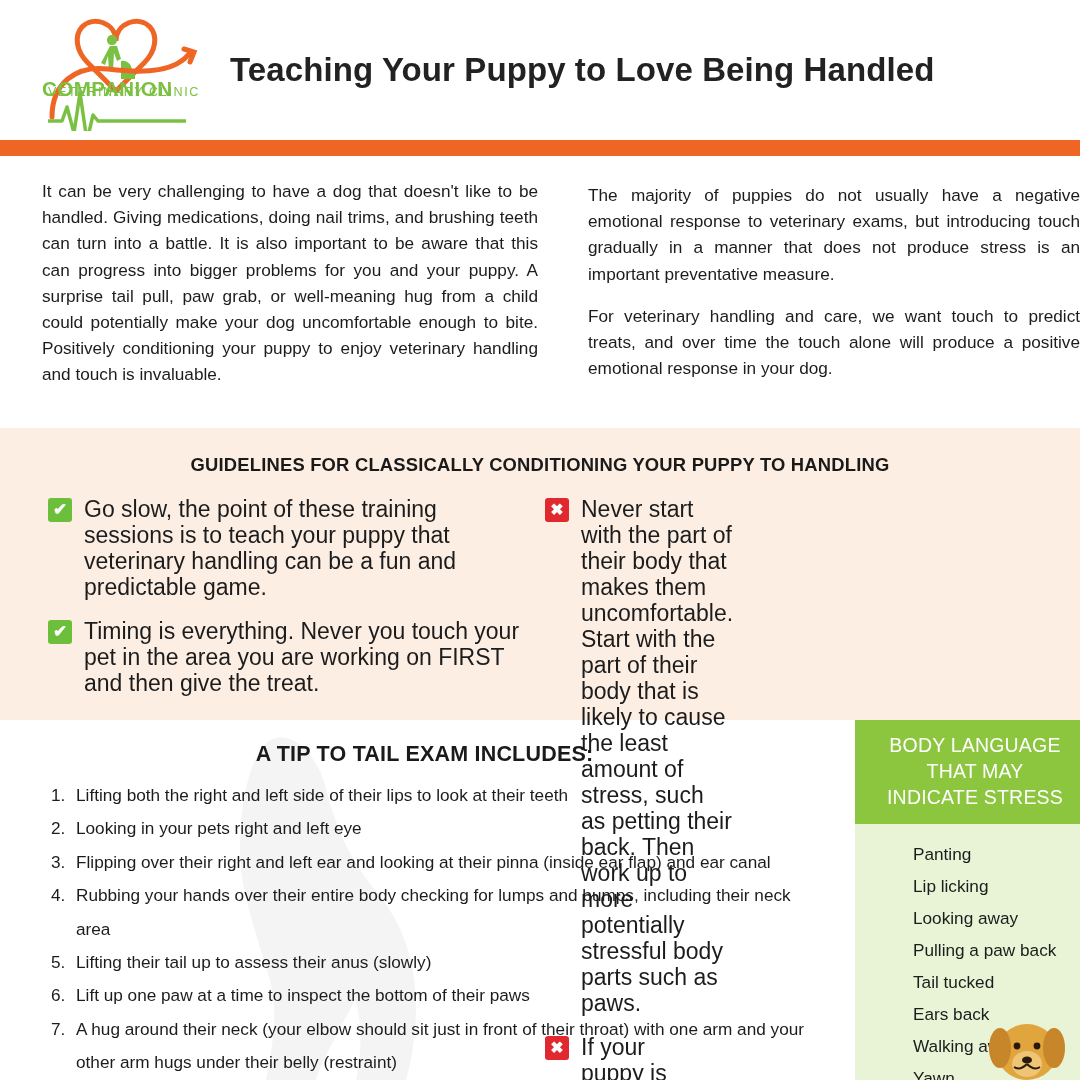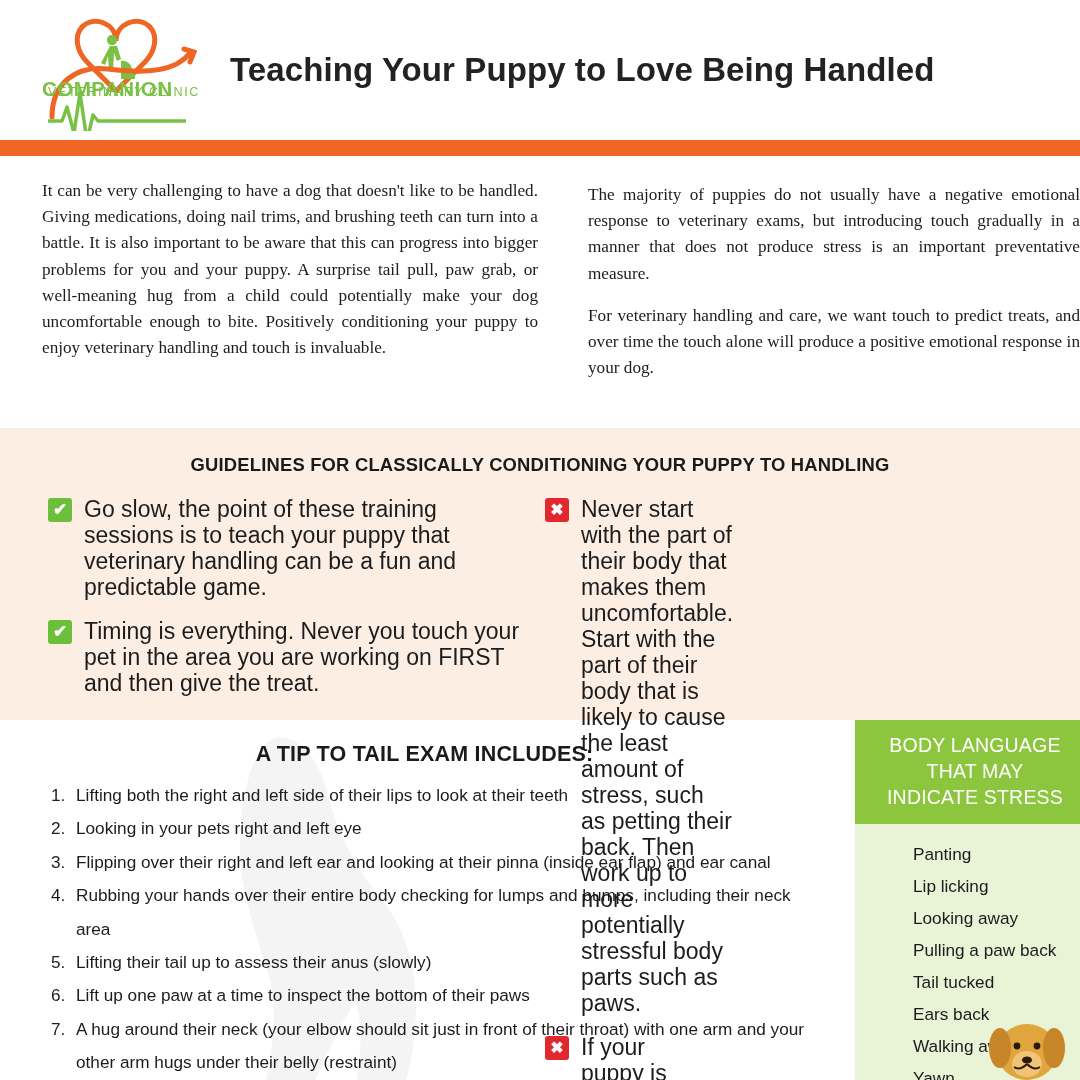--- a/index.html
+++ b/index.html
@@ -53,21 +53,20 @@
   .intro {
     display: flex;
     padding: 22px 0 0 0;
     height: 272px;
   }
   .intro-col {
     font-size: 17.2px;
     line-height: 26.2px;
     text-align: justify;
     color: #1c1c1c;
-    font-family: Liberation Serif, serif;
   }
   .intro-col.left {
     width: 560px;
     padding: 0 22px 0 42px;
   }
   .intro-col.right {
     width: 520px;
     padding: 4px 0 0 28px;
   }
   .intro-col.right p { margin: 0 0 16px 0; }

